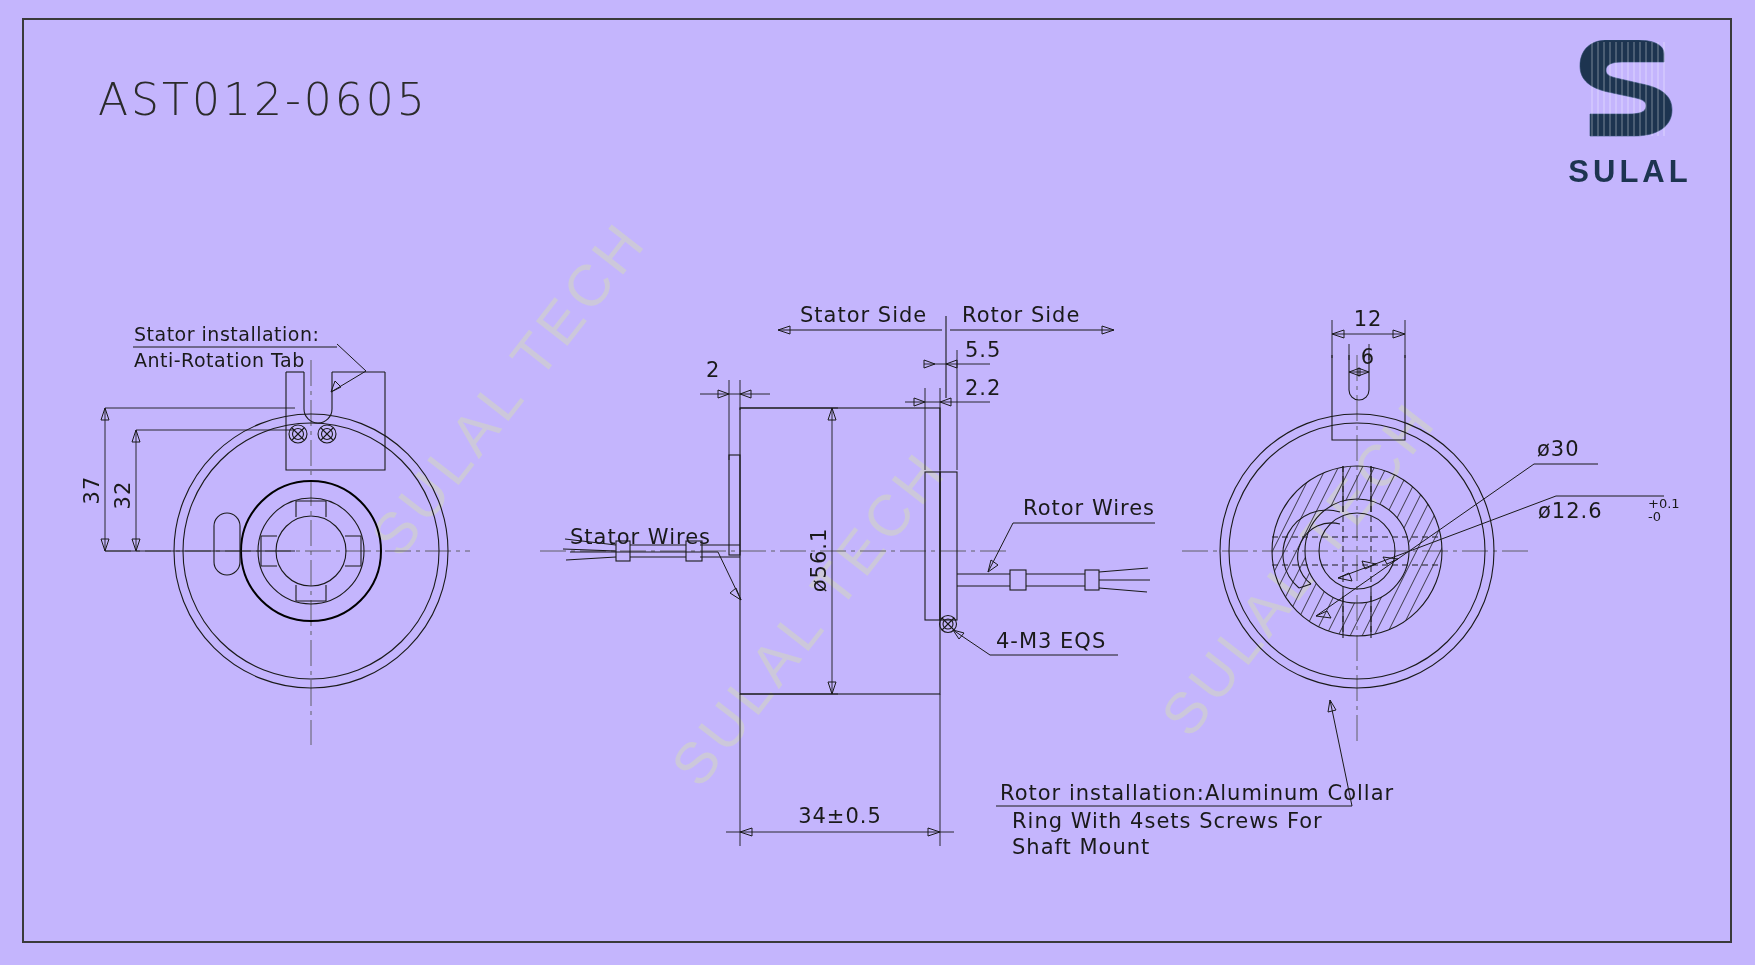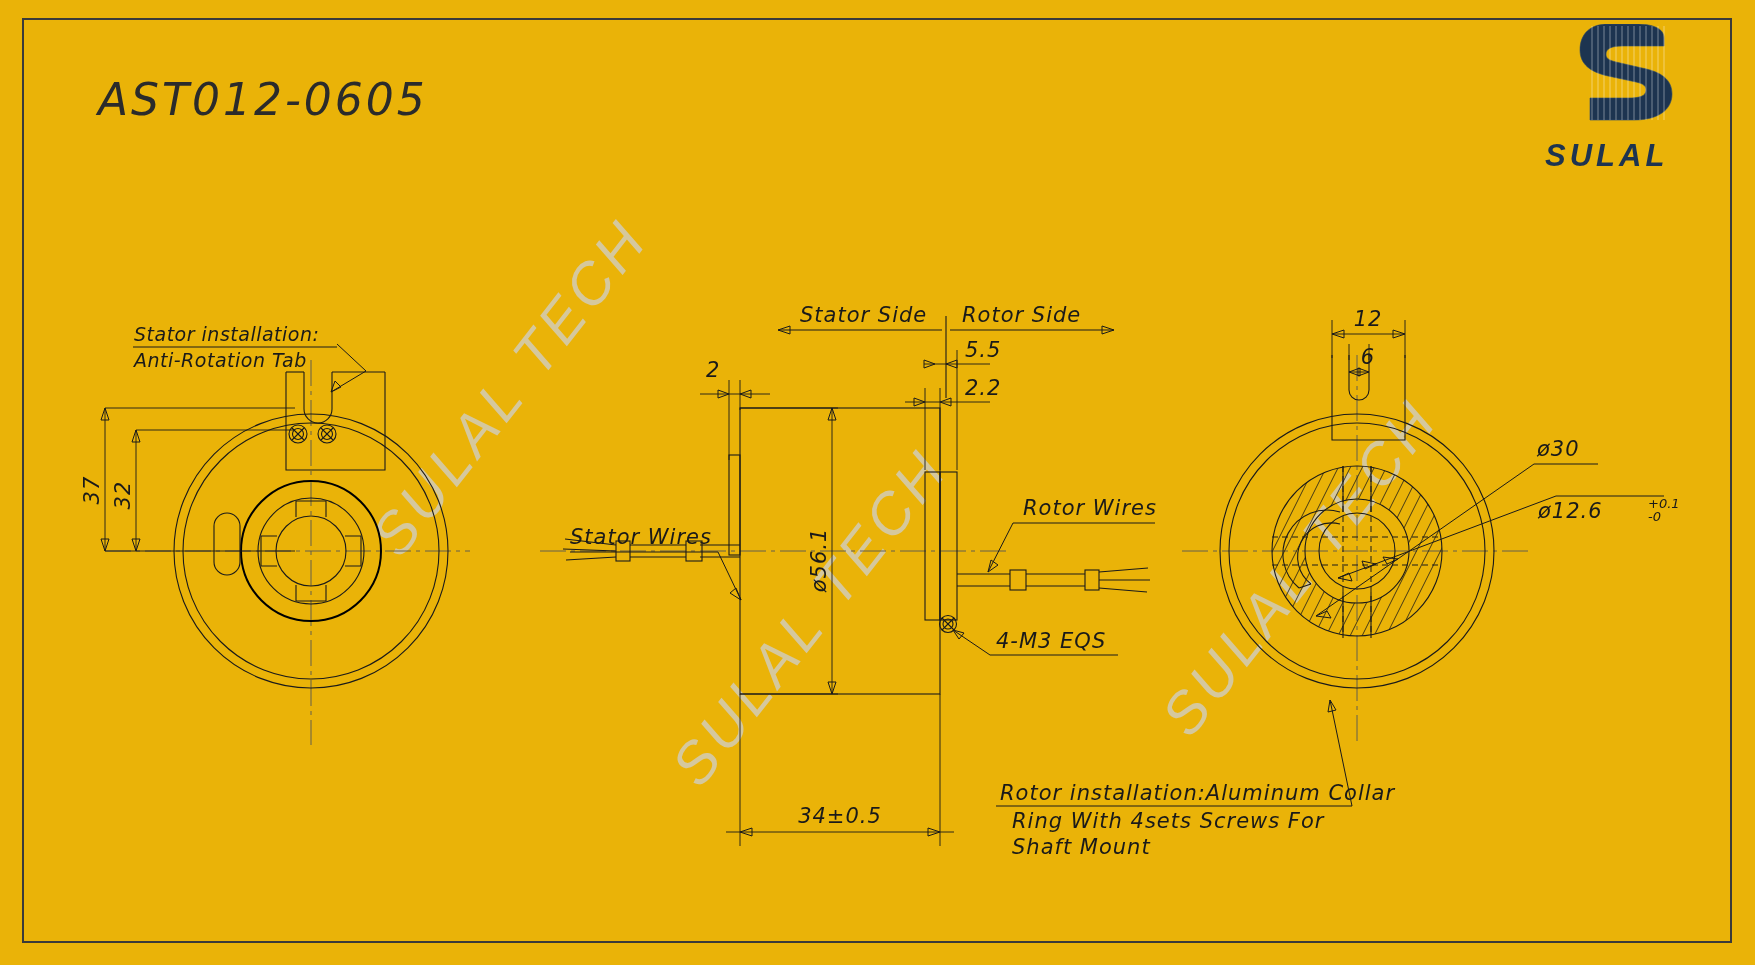--- a/index.html
+++ b/index.html
@@ -5,23 +5,22 @@
   html, body {
     margin: 0;
     padding: 0;
     background: #ffffff;
     font-family: "Liberation Sans", sans-serif;
   }
   #sheet {
     position: relative;
     width: 1755px;
     height: 965px;
-    background: #eab308;
+    background: #c4b5fd;
     overflow: hidden;
-    font-style: italic;
   }
   #border {
     position: absolute;
     left: 22px;
     top: 18px;
     width: 1710px;
     height: 925px;
     border: 2px solid #3a3a3a;
     box-sizing: border-box;
   }
@@ -31,24 +30,24 @@
     top: 74px;
     font-size: 44px;
     letter-spacing: 3px;
     color: #2b2b2b;
     font-weight: 300;
     font-family: "DejaVu Sans", sans-serif;
   }
   #logo-wrap {
     position: absolute;
     right: 40px;
-    top: 24px;
+    top: 40px;
     width: 170px;
     height: 150px;
-    text-align: left;
+    text-align: center;
   }
   #logo-mark { display:block; margin: 0 auto; }
   #logo-text {
     font-family: "Liberation Sans", sans-serif;
     font-weight: bold;
     font-size: 31px;
     letter-spacing: 4px;
     color: #1d3450;
     margin-top: 2px;
   }

